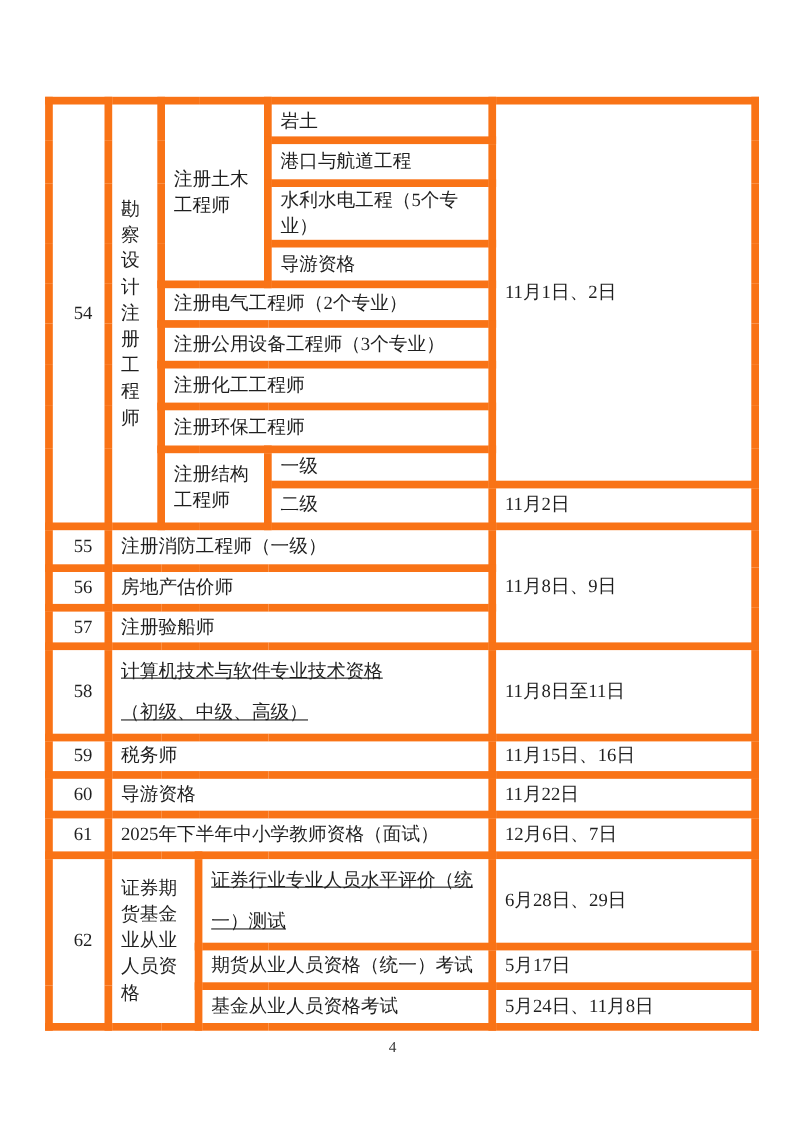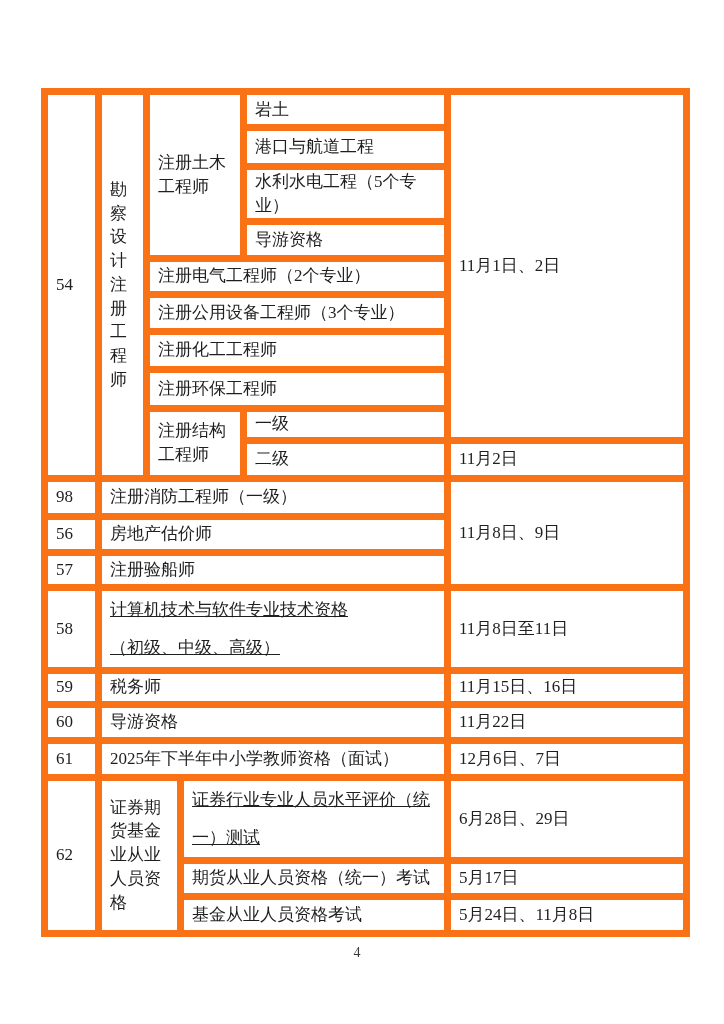--- a/index.html
+++ b/index.html
@@ -27,20 +27,21 @@
   table.sched td {
     border: 7px solid #f97316;
     font-size: 17px;
     vertical-align: middle;
     padding: 0 0 0 8px;
     overflow: hidden;
     word-break: break-all;
     line-height: 1.4;
   }
   td.num {
+    text-align: center;
     padding: 0;
   }
   td.vwrap {
     padding-left: 9px;
     padding-right: 0;
     line-height: 37px;
     margin-left: 30px;
   }
   td.subtitle {
     padding-left: 9px;
@@ -112,21 +113,21 @@
     </tr>
     <tr style="height:32px">
       <td class="subtitle" rowspan="2" colspan="2">注册结构工程师</td>
       <td>一级</td>
     </tr>
     <tr style="height:38px">
       <td>二级</td>
       <td class="date">11月2日</td>
     </tr>
     <tr style="height:38px">
-      <td class="num">98</td>
+      <td class="num">55</td>
       <td colspan="4">注册消防工程师（一级）</td>
       <td class="date" rowspan="3">11月8日、9日</td>
     </tr>
     <tr style="height:36px">
       <td class="num">56</td>
       <td colspan="4">房地产估价师</td>
     </tr>
     <tr style="height:35px">
       <td class="num">57</td>
       <td colspan="4">注册验船师</td>

